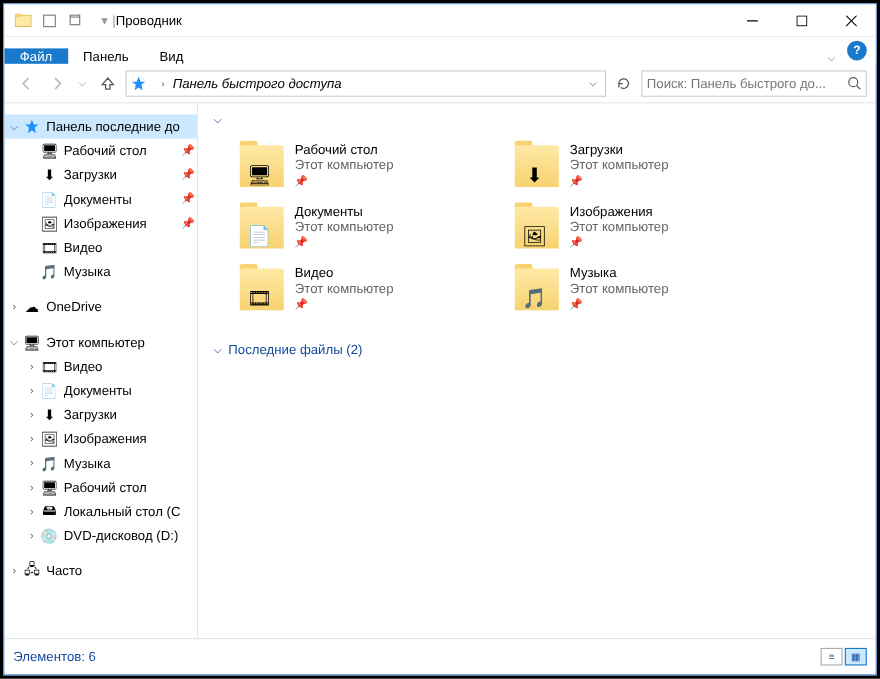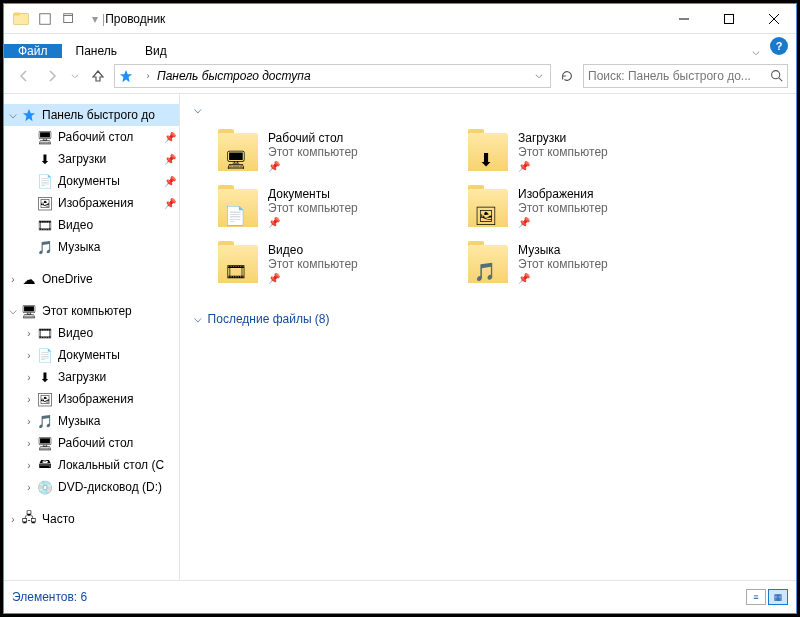--- a/index.html
+++ b/index.html
@@ -186,21 +186,21 @@
   <div class="body">
 
     <div class="sidebar">
       <div class="tree-item tree-indent-0 selected">
         <span class="tree-expand visible">⌵</span>
         <span class="tree-icon">
             <svg width="14" height="14" viewBox="0 0 16 16">
               <polygon points="8,1 10,6 15,6 11,9 12,15 8,12 4,15 5,9 1,6 6,6" fill="#1e90ff"></polygon>
             </svg>
           </span>
-        <span class="tree-label">Панель быстрого до</span>
+        <span class="tree-label">Панель последние до</span>
       </div>
       <div id="qa-items">
           <div class="tree-item tree-indent-1">
             <span class="tree-expand"></span>
             <span class="tree-icon">🖥</span>
             <span class="tree-label">Рабочий стол</span>
             <span class="tree-pin">📌</span>
           </div>
           <div class="tree-item tree-indent-1">
             <span class="tree-expand"></span>
@@ -367,21 +367,21 @@
             <div class="folder-meta">
               <span class="folder-name">Музыка</span>
               <span class="folder-sub">Этот компьютер</span>
               <span class="folder-pin">📌</span>
             </div>
           </div>
         </div>
 
       <div class="group-header">
         <span class="group-chev">⌵</span>
-        <span>Последние файлы (8)</span>
+        <span>Последние файлы (2)</span>
       </div>
     </div>
   </div>
 
   <div class="statusbar">
     <span>Элементов: 6</span>
     <div class="statusbar-spacer"></div>
     <div class="view-toggle">≡</div>
     <div class="view-toggle active">▦</div>
   </div>

